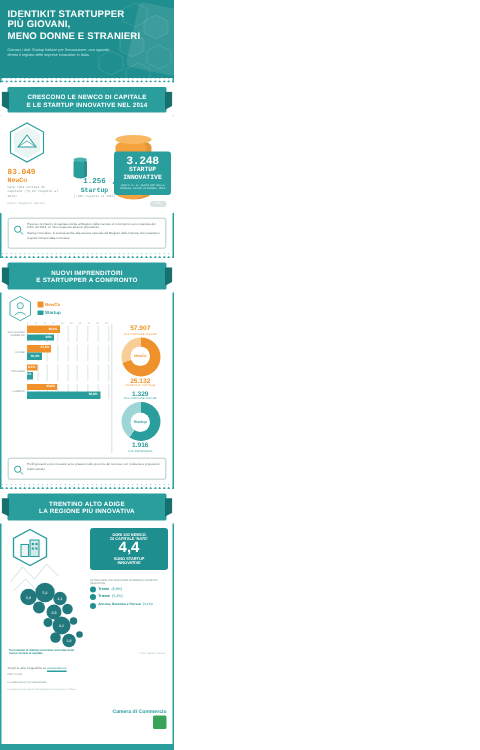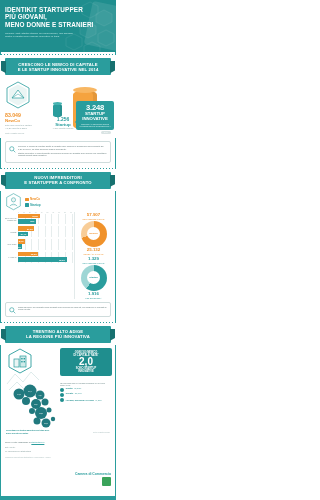--- a/index.html
+++ b/index.html
@@ -49,21 +49,21 @@
     background:#17706f;
   }
   .banner:before{ left:-4px; clip-path:polygon(0 0,100% 0,100% 70%,0 55%); }
   .banner:after { right:-4px; clip-path:polygon(0 0,100% 0,100% 55%,0 70%); }
   .banner .t {
     font-size:4.2px; font-weight:bold; line-height:5.2px;
     text-transform:uppercase; letter-spacing:.15px; position:relative;
   }
 
   
-  .sec { position:relative; padding:4px 5px; background:#fff; }
+  .sec { position:relative; padding:4px 5px; background:#fff;font-family:Liberation Mono, monospace; }
   .row { display:flex; align-items:flex-end; }
 
   .hexicon {
     width:26px; height:29px; flex:0 0 26px; position:relative;
   }
   .hexicon svg { width:100%; height:100%; display:block; }
 
   .newco-stat { margin-top:2px; }
   .newco-stat .big { color:#f0922b; font-size:5.2px; font-weight:bold; line-height:6px; }
   .newco-stat .lbl { color:#f0922b; font-size:4.4px; font-weight:bold; line-height:5px; }
@@ -464,21 +464,21 @@
         <rect x="14.2" y="10" width="1.4" height="1.4" fill="#2a9d9d"></rect>
         <rect x="16.6" y="10" width="1.4" height="1.4" fill="#2a9d9d"></rect>
         <rect x="14.2" y="13" width="1.4" height="1.4" fill="#2a9d9d"></rect>
         <rect x="16.6" y="13" width="1.4" height="1.4" fill="#2a9d9d"></rect>
       </svg>
 
       <div class="callout2">
         <div class="tail"></div>
         <div class="k">OGNI 100 NEWCO</div>
         <div class="k">DI CAPITALE 'NATE'</div>
-        <div class="big">2,0</div>
+        <div class="big">4,4</div>
         <div class="k2">SONO STARTUP</div>
         <div class="k2">INNOVATIVE</div>
       </div>
 
       <svg class="map-ill" viewBox="0 0 58 68">
         <g stroke="#bcd6d6" stroke-width="0.5" fill="none">
           <path d="M2 20 L10 10 L18 18 L26 8 L34 16"></path>
           <path d="M4 26 L12 18 L20 26"></path>
         </g>
         <g fill="#0f6e74" opacity="0.92">

